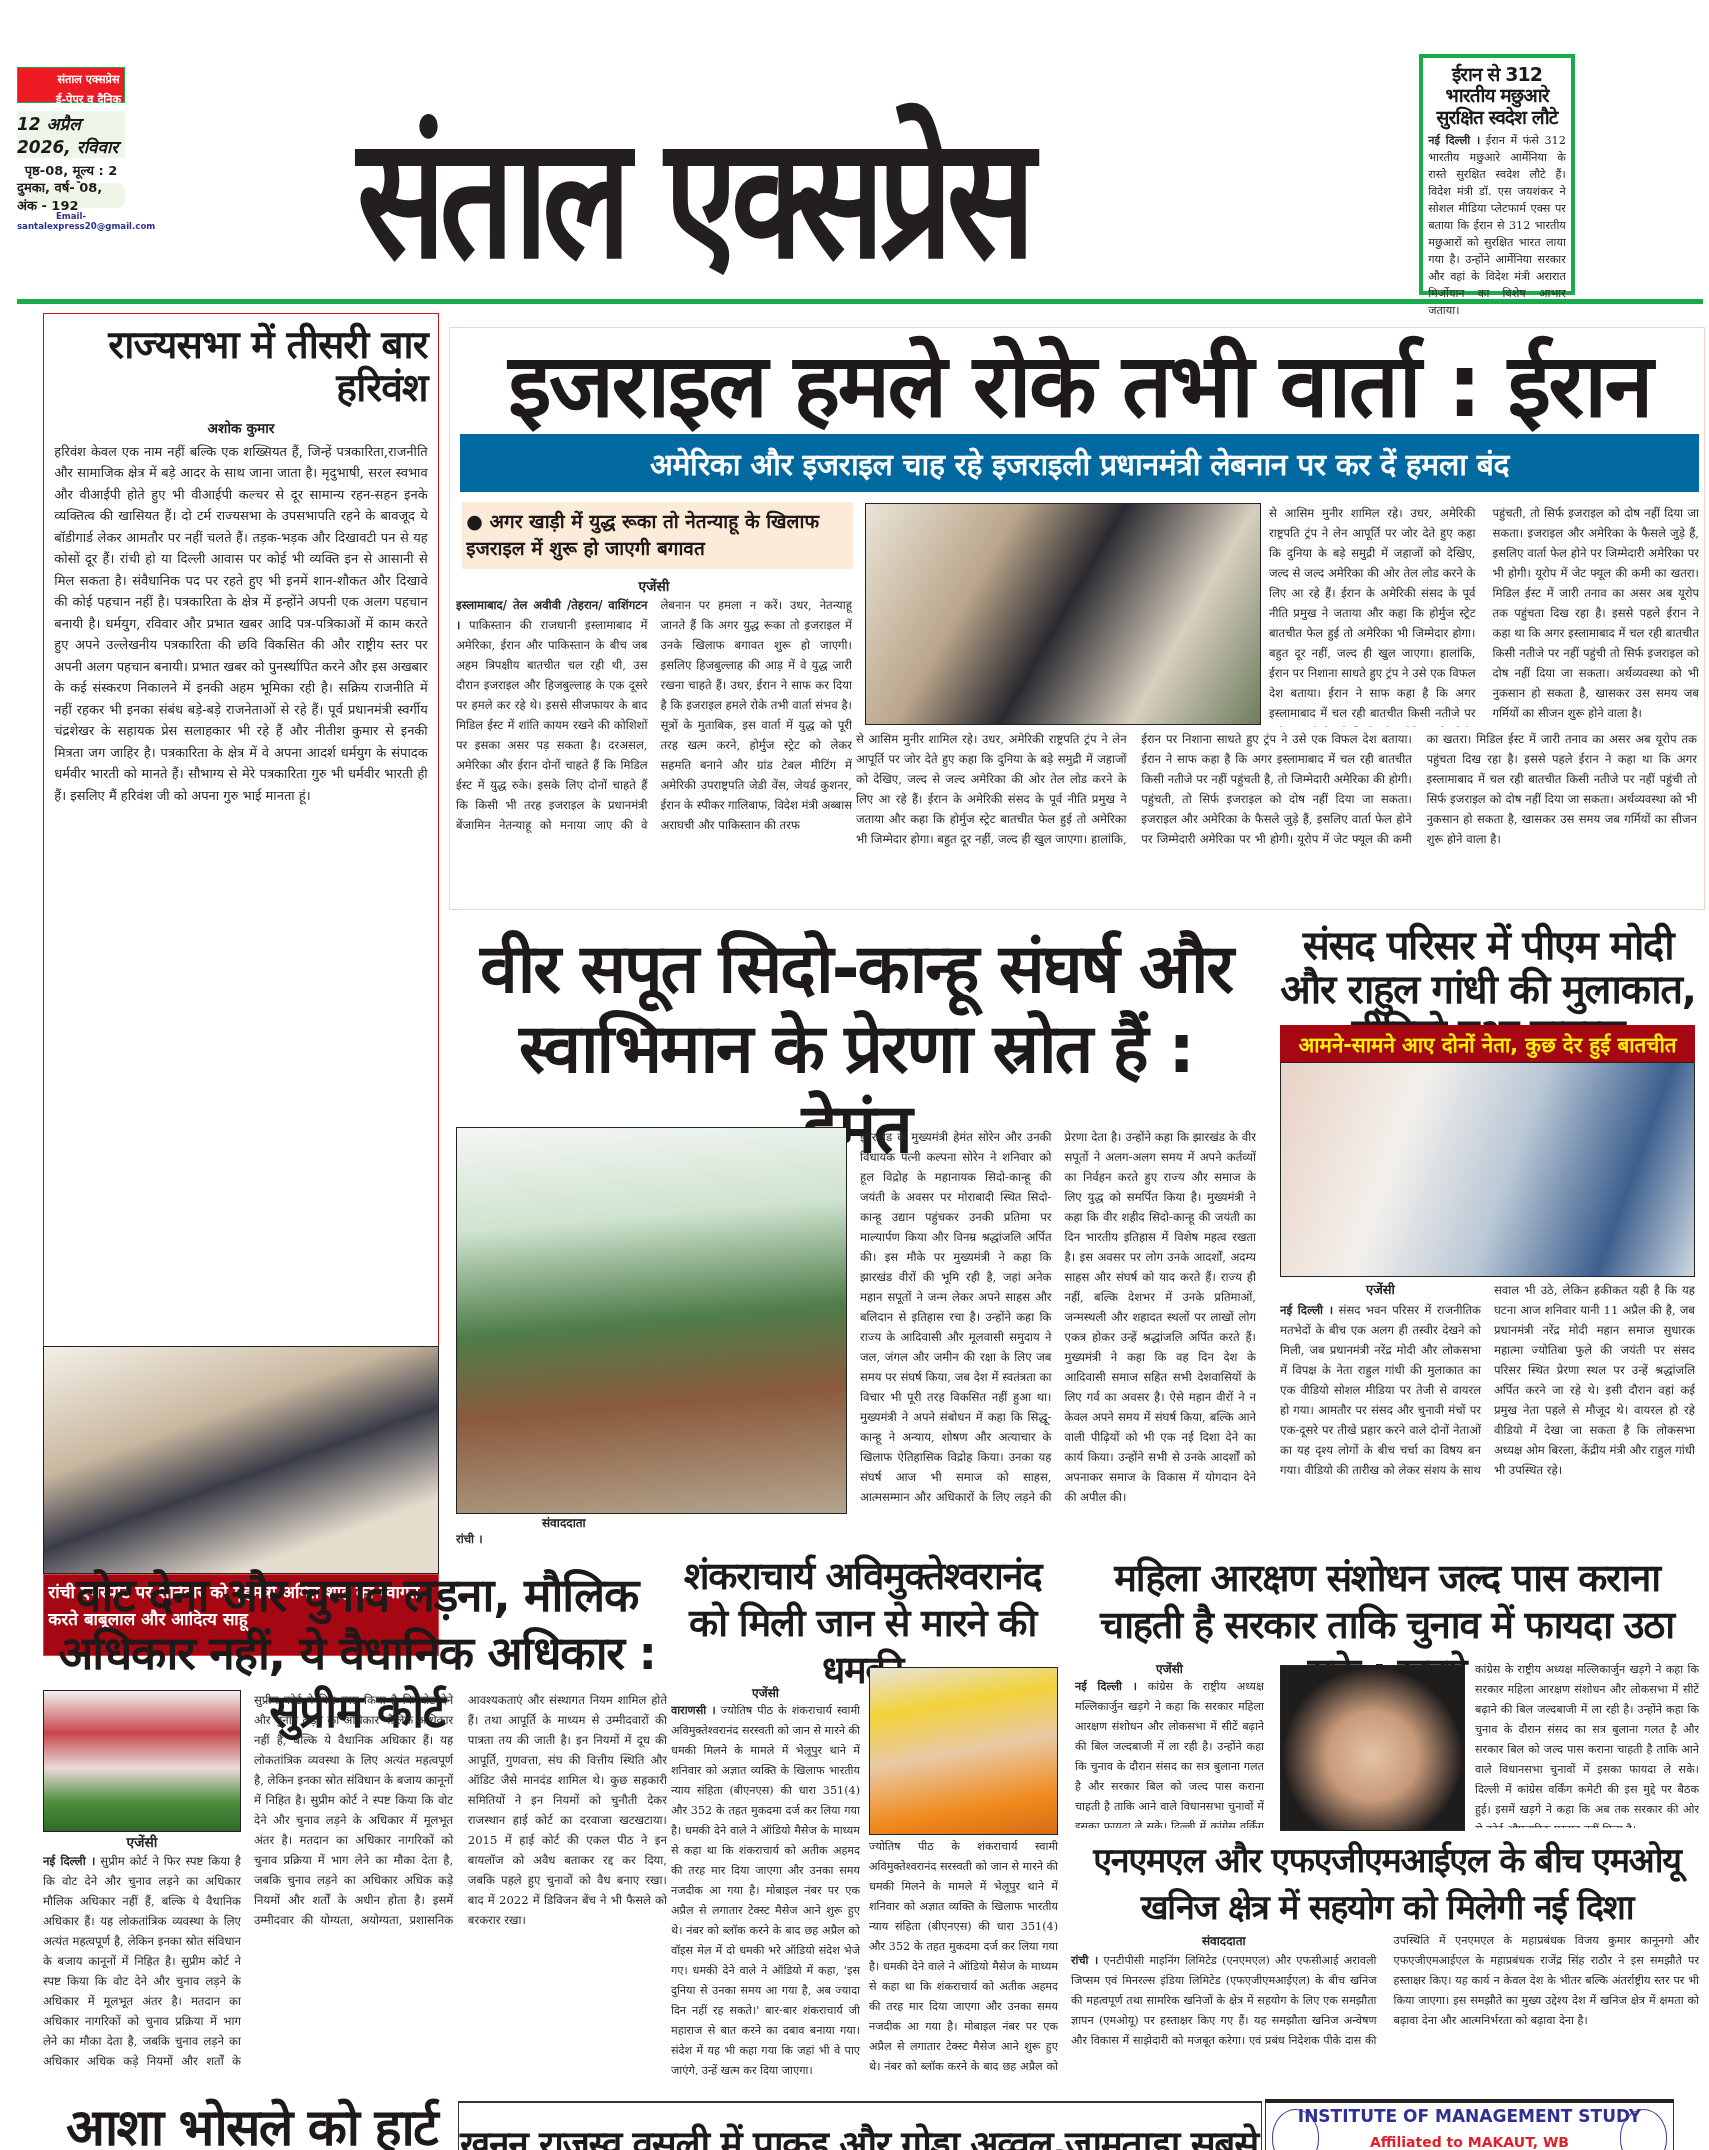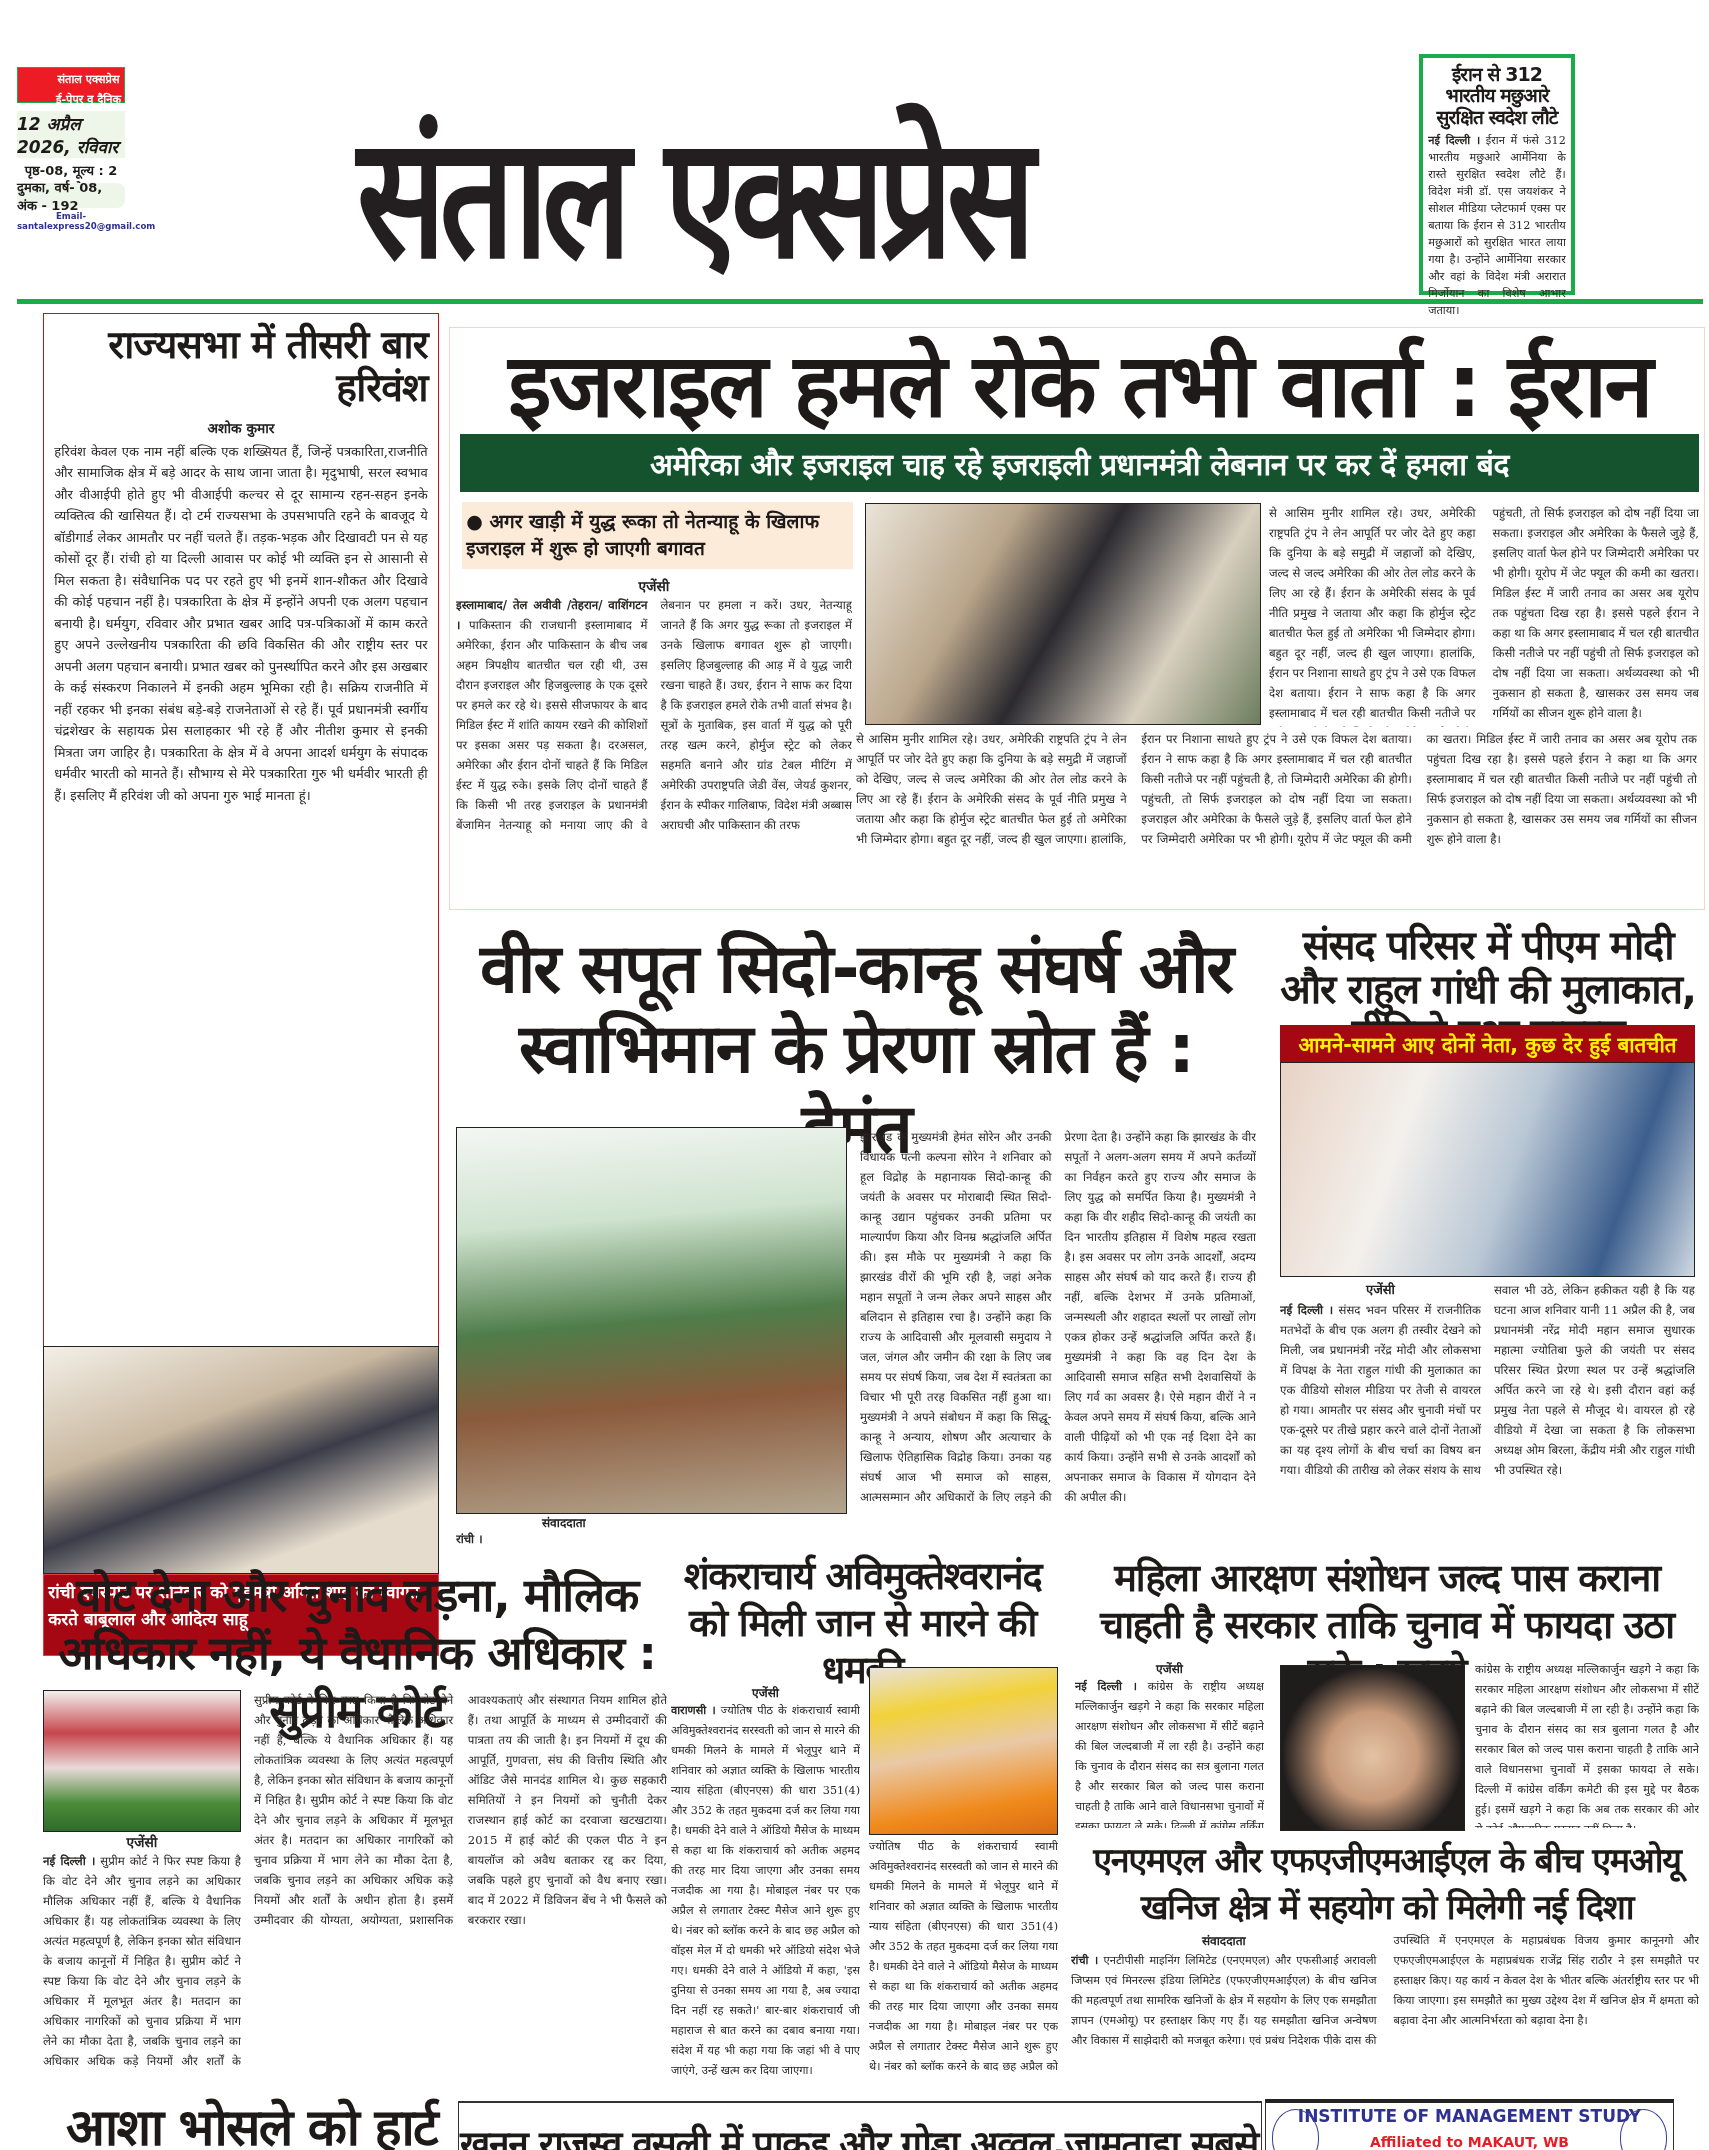--- a/index.html
+++ b/index.html
@@ -6,21 +6,21 @@
   html, body { width: 1710px; height: 2694px; background: #ffffff; overflow: hidden; }
   body { position: relative; font-family: "DejaVu Sans", "Liberation Sans", sans-serif; color: #1e1a1a; }
   .abs { position: absolute; }
   .hl { font-family: "DejaVu Sans", sans-serif; font-weight: bold; color: #1e1a1a; letter-spacing: -0.9px; line-height: 1.12; }
   .body-text { font-family: "DejaVu Serif", serif; font-size: 12.5px; line-height: 21px; color: #2a2626; text-align: justify; }
   .byline { font-family: "DejaVu Sans", sans-serif; font-weight: bold; font-size: 13.8px; text-align: center; color: #222; }
   .dateline { font-weight: bold; font-family: "DejaVu Sans", sans-serif; }
   .photo { background: linear-gradient(135deg, #c9b9a0, #8a7b66 40%, #5e6c7a 70%, #d8cfc0); border: 1.3px solid #222; }
   .cols2 { column-count: 2; column-gap: 17px; }
   .cols3 { column-count: 3; column-gap: 14.6px; }
-  .redbar { background: #14532d; color: #fff; font-weight: bold; text-align: center; }
+  .redbar { background: #0369a1; color: #fff; font-weight: bold; text-align: center; }
   
   .ad { background: #fff; border: 1.7px solid #333; }
 </style>
 </head>
 <body>
 
 <div class="abs" style="left:0;top:0;width:1710px;height:301px;">
   <div class="abs" style="left:17px;top:67px;width:108px;height:36px;background:#ed1c24;border:0.9px solid #1aab4b;color:#fff;text-align:center;font-weight:bold;font-size:11.2px;line-height:20px;padding-top:1.7px;padding-left:35px;">
     <div>संताल एक्सप्रेस ई-पेपर व दैनिक ताजा खबर</div>
     <div>www.santalexpress.com पर पढ़ें</div>

